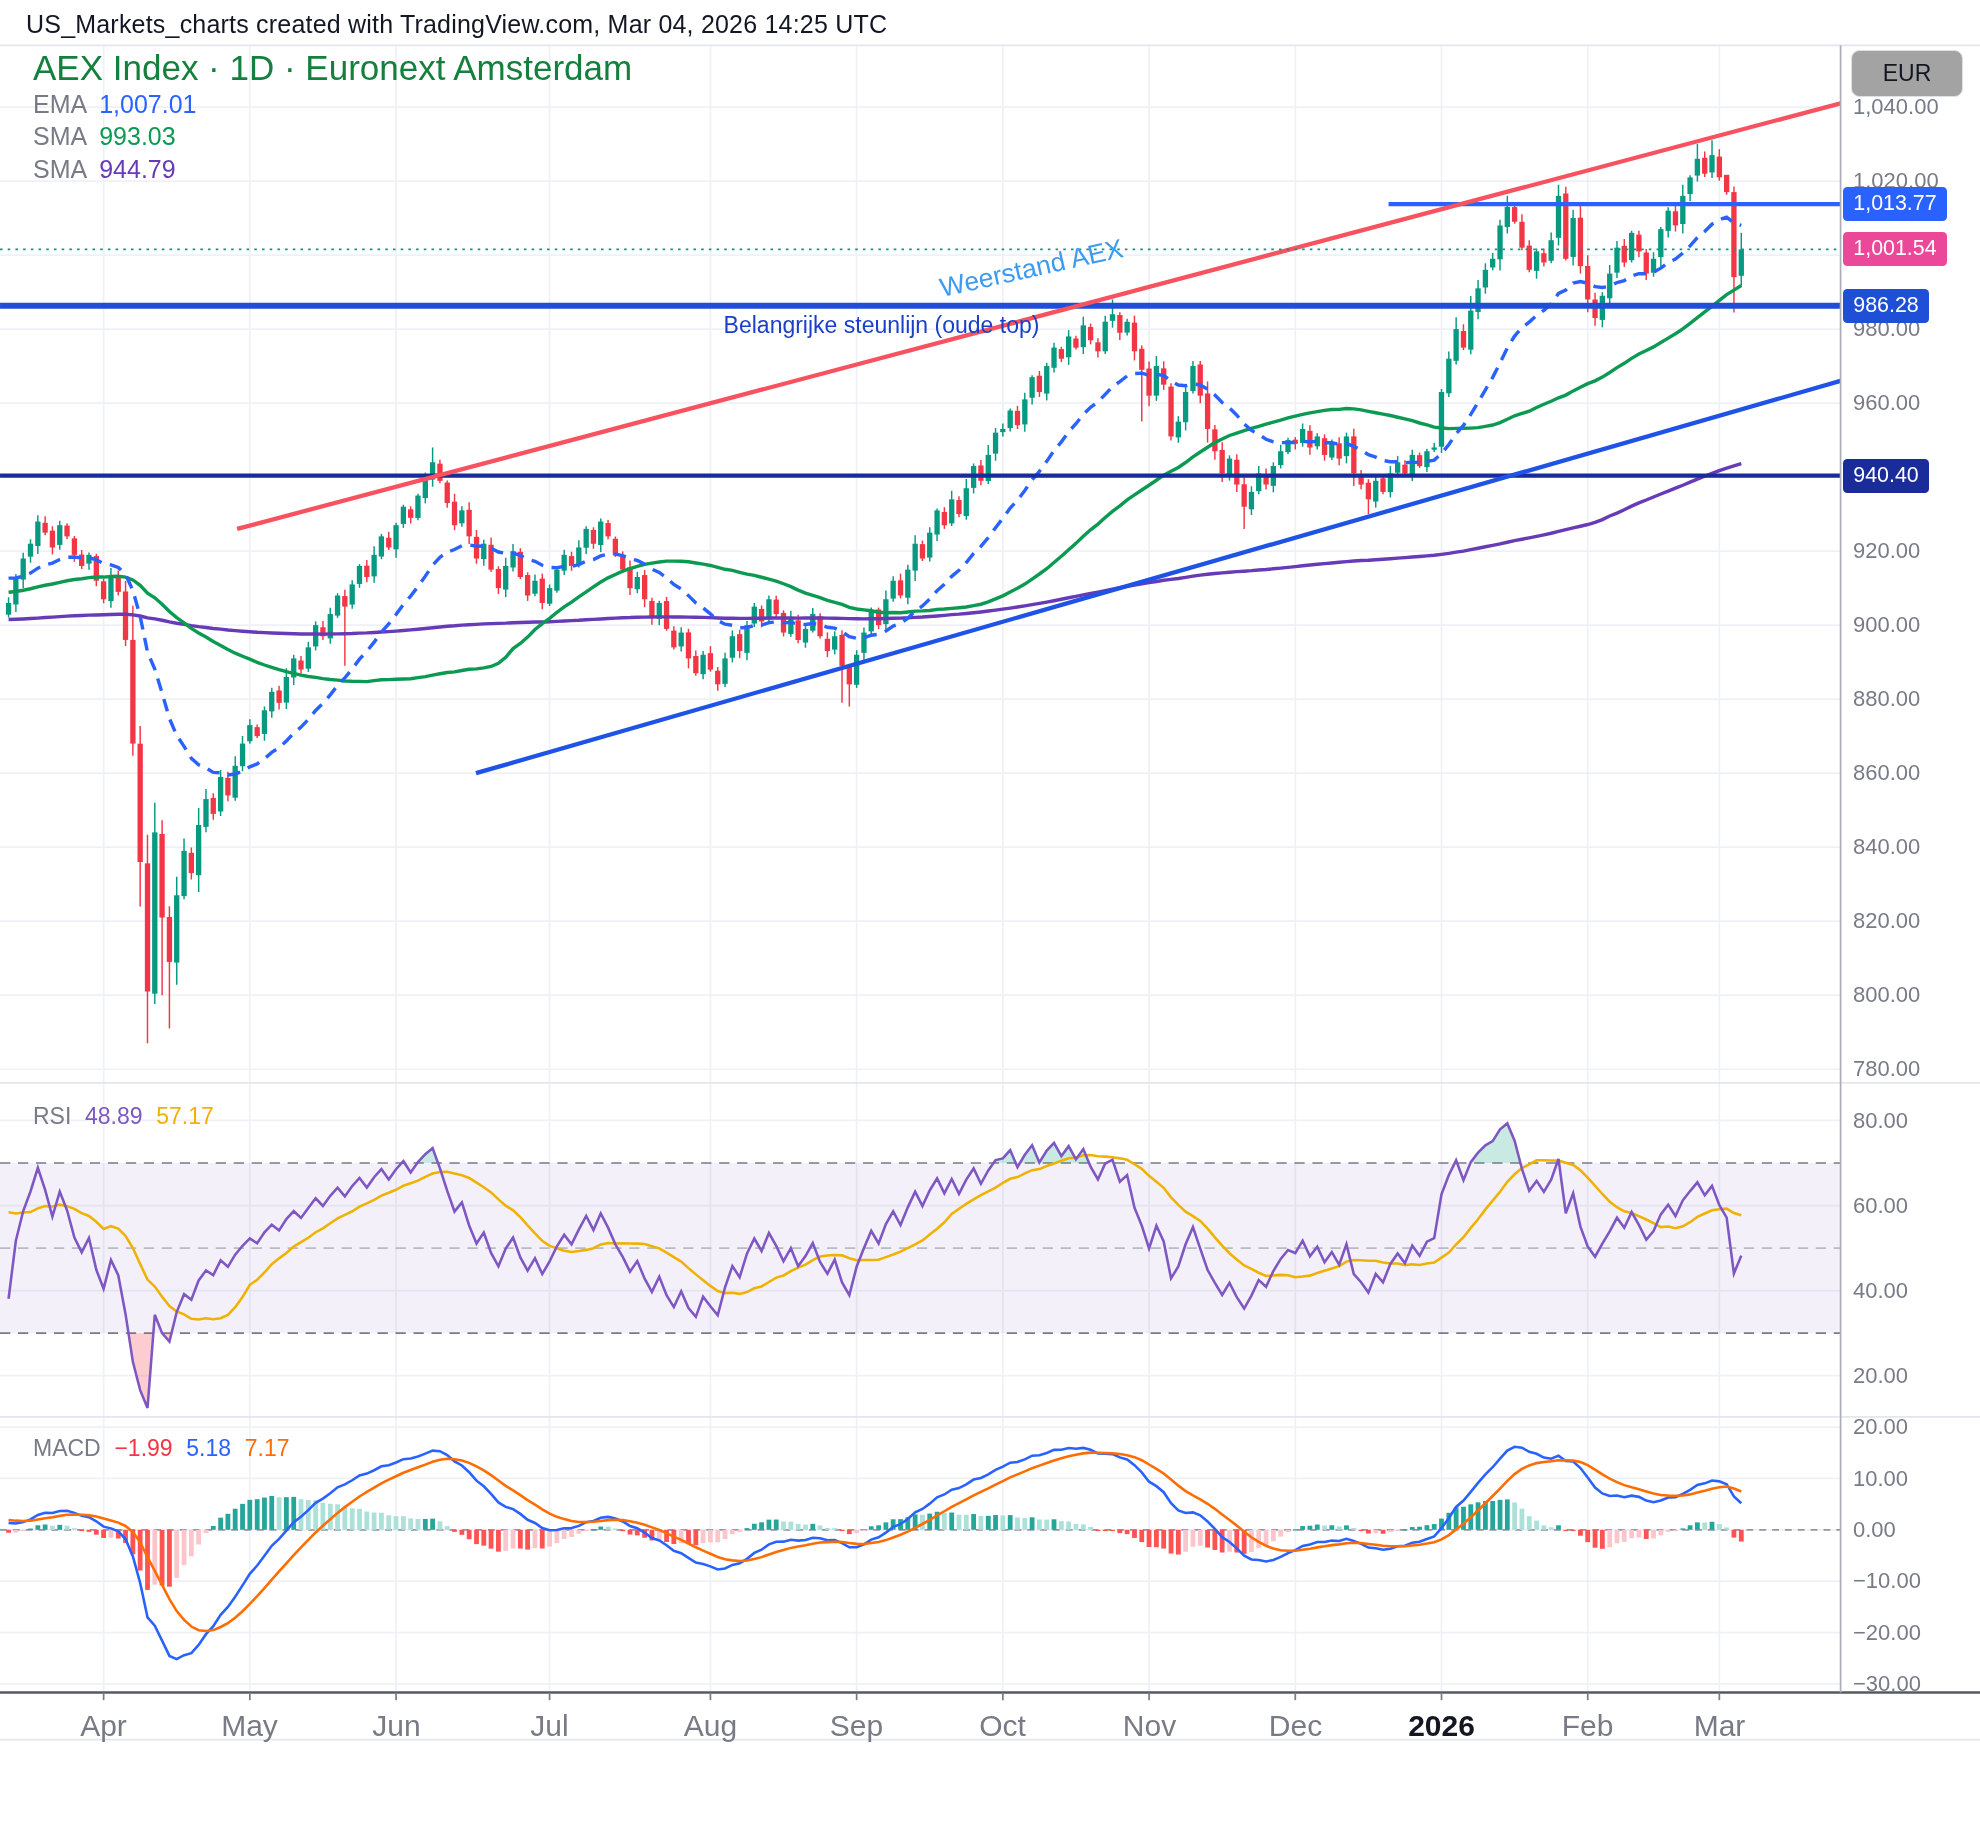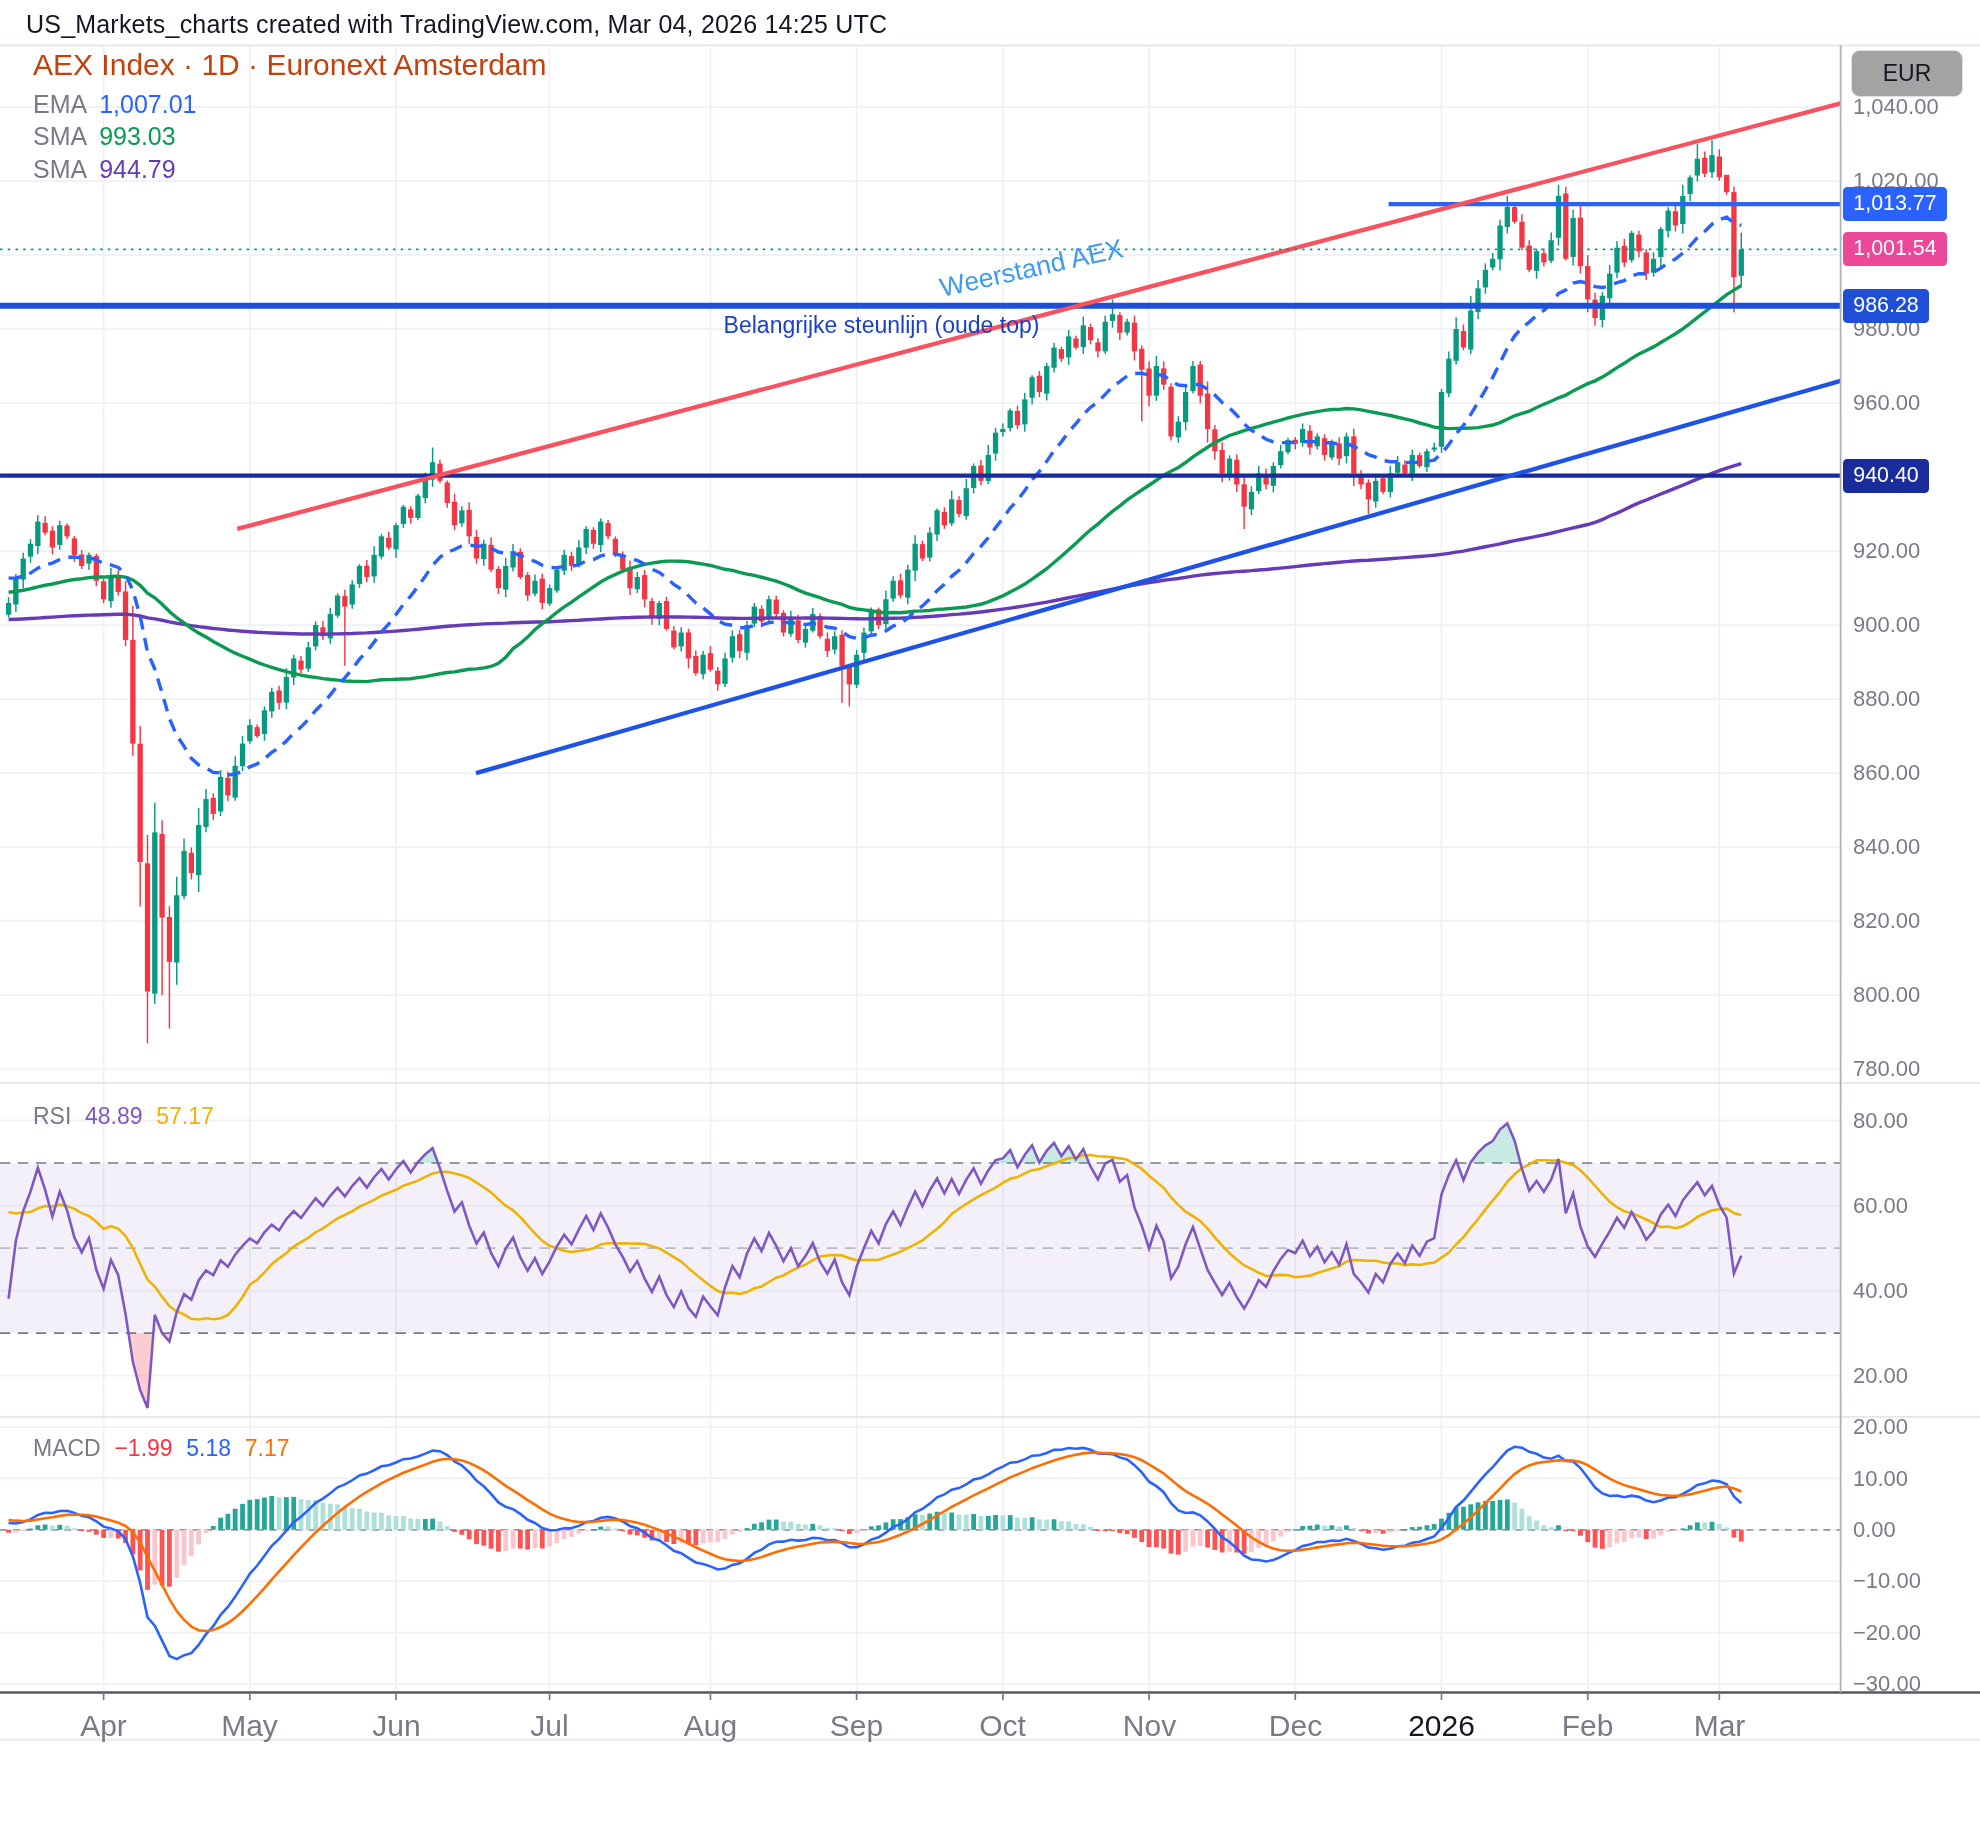--- a/index.html
+++ b/index.html
@@ -1,21 +1,21 @@
 <!DOCTYPE html>
 <html style="font-size:13.7px"><head>
 <meta charset="utf-8">
 <style>
   html,body{margin:0;padding:0;background:#ffffff;}
   #app{position:relative;width:1981px;height:1844px;background:#ffffff;
        font-family:"Liberation Sans",sans-serif;overflow:hidden;}
   #chart-svg{position:absolute;left:0;top:0;}
   .abs{position:absolute;}
   .hdr{left:26px;top:10.3px;font-size:25px;color:#131722;font-weight:500;letter-spacing:0.2px;}
-  .sym-title{left:33px;top:48px;font-size:30px;color:#c2410c;}
+  .sym-title{left:33px;top:48px;font-size:35px;color:#15803d;}
   .ind-row{left:33px;font-size:25px;color:#787b86;}
   .ind-row b{font-weight:400;margin-left:12px;}
   .legend-row{font-size:23px;color:#787b86;}
   .legend-row b{font-weight:400;margin-left:13.7px;}
   .euro-btn{left:1851px;top:50px;width:110px;height:45px;border:1.7px solid #dde0e8;border-radius:8.6px;
             display:flex;align-items:center;justify-content:center;font-size:23px;color:#131722;background:#a3a3a3;}
   .tick{color:#787b86;font-size:22px;white-space:nowrap;}
   .badge{left:1843px;color:#fff;font-size:21.4px;padding:4.3px 10.3px;border-radius:4.3px;white-space:nowrap;}
   .month{color:#787b86;font-size:30px;text-align:center;width:77px;}
   .ann{font-weight:500;white-space:nowrap;}
@@ -899,19 +899,19 @@
       <div class="abs badge" style="top: 459px; background: rgb(26, 44, 153);">940.40</div>
       <div class="abs month" style="left:65px;top:1709px">Apr</div>
       <div class="abs month" style="left:211px;top:1709px">May</div>
       <div class="abs month" style="left:358px;top:1709px">Jun</div>
       <div class="abs month" style="left:511px;top:1709px">Jul</div>
       <div class="abs month" style="left:672px;top:1709px">Aug</div>
       <div class="abs month" style="left:818px;top:1709px">Sep</div>
       <div class="abs month" style="left:964px;top:1709px">Oct</div>
       <div class="abs month" style="left:1111px;top:1709px">Nov</div>
       <div class="abs month" style="left:1257px;top:1709px">Dec</div>
-      <div class="abs month" style="left: 1403px; top: 1709px; font-weight: 400; color: rgb(19, 23, 34);">2026</div>
+      <div class="abs month" style="left: 1403px; top: 1709px; font-weight: 700; color: rgb(19, 23, 34);">2026</div>
       <div class="abs month" style="left:1549px;top:1709px">Feb</div>
       <div class="abs month" style="left:1681px;top:1709px">Mar</div>
     </div>
 
 </div>
 
 
 </body></html>

